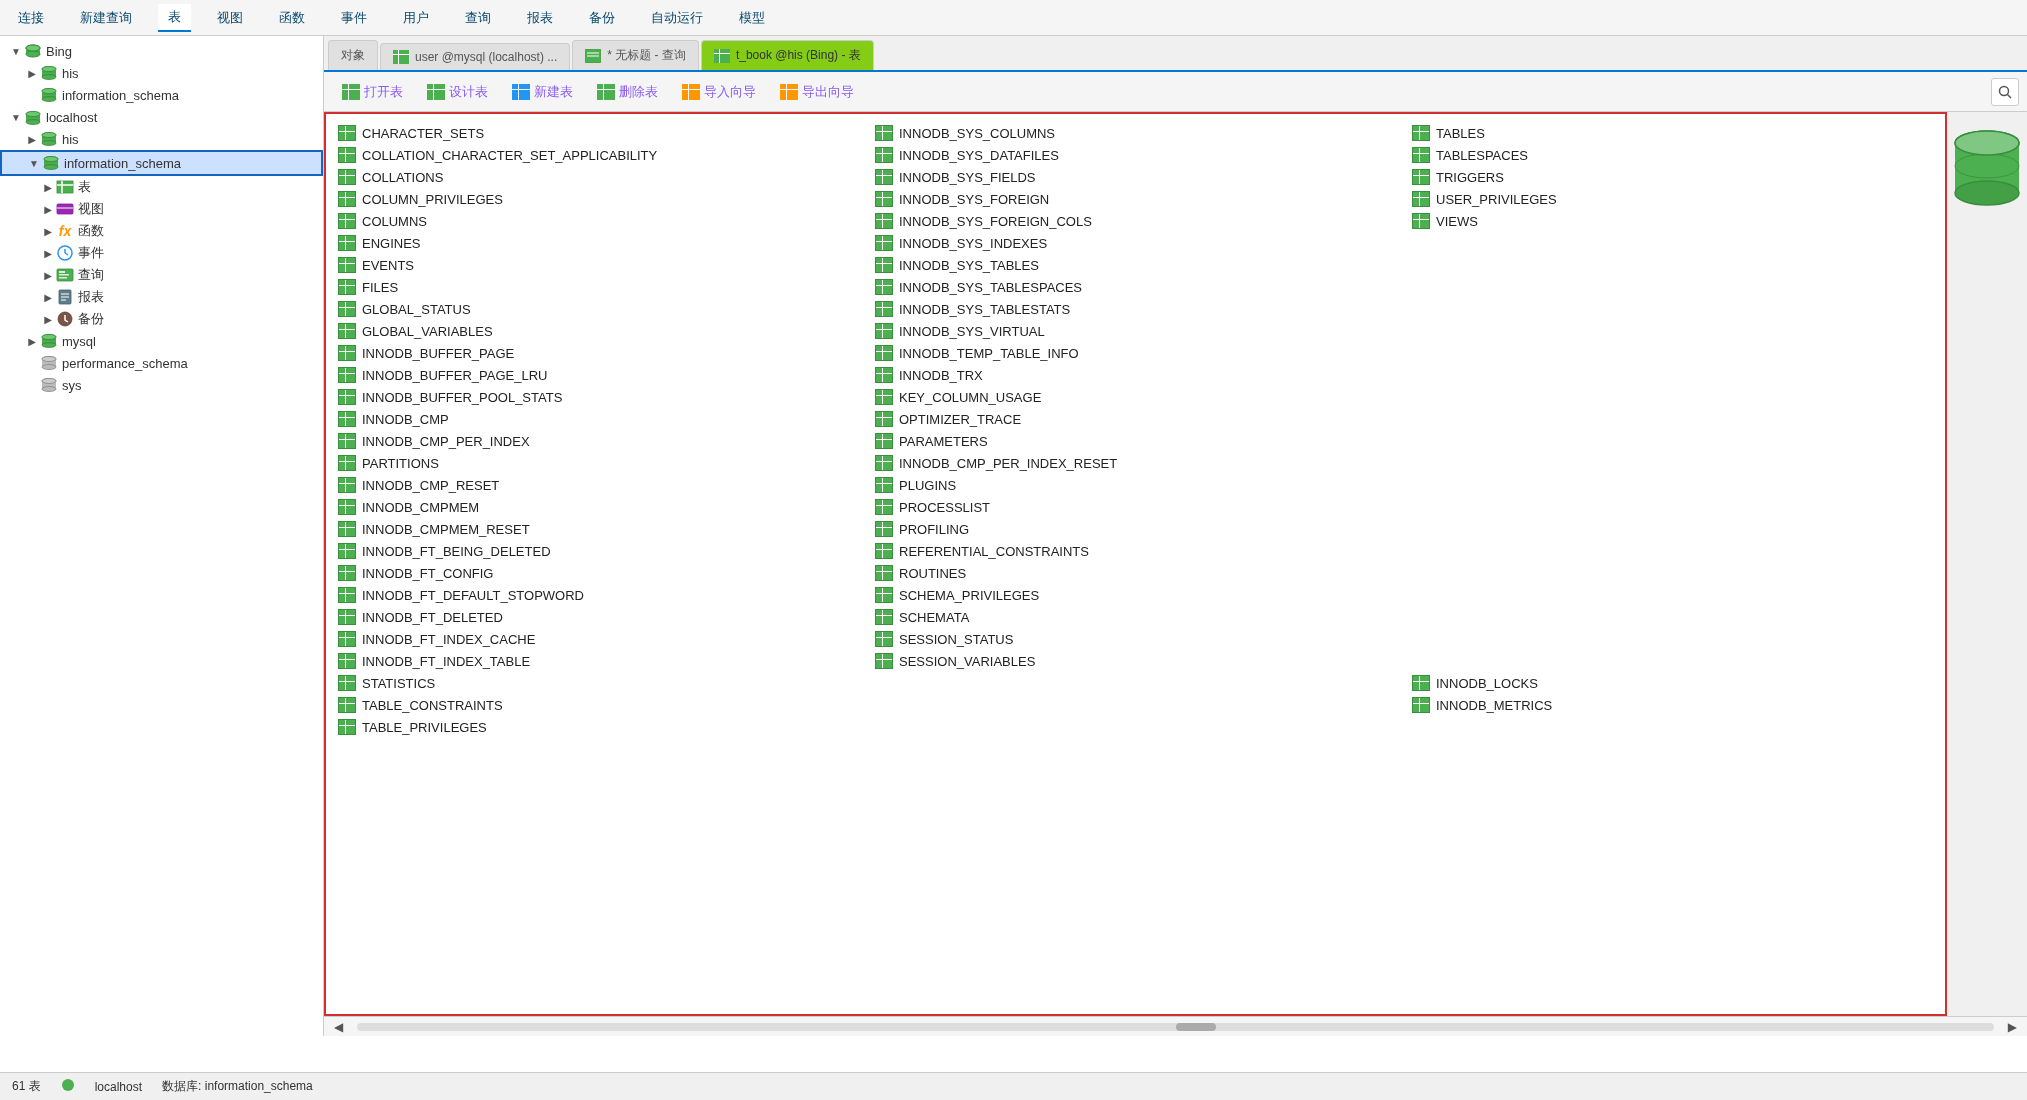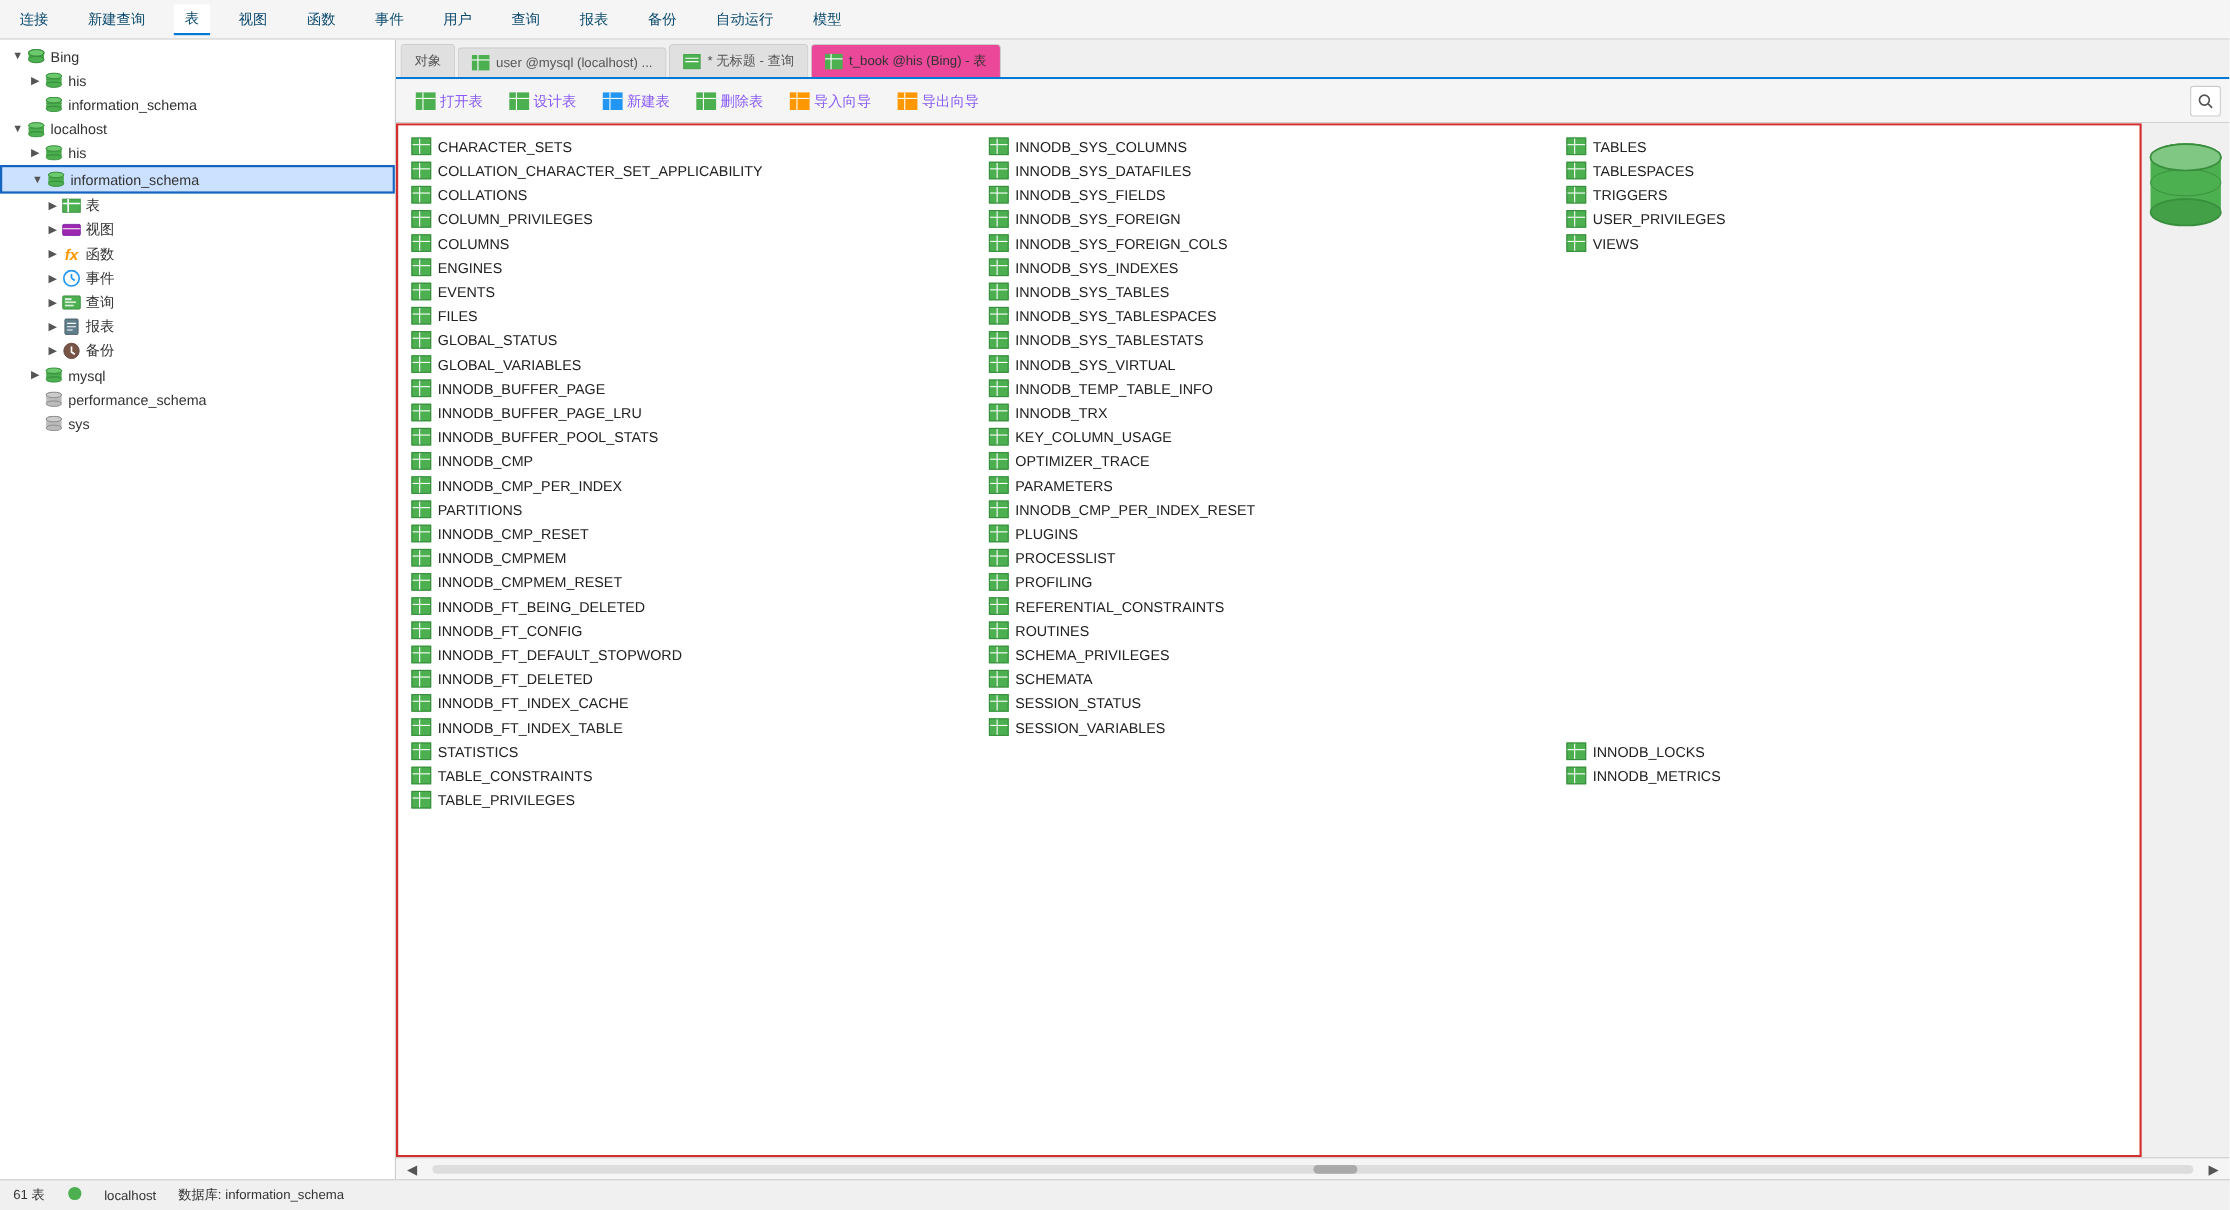--- a/index.html
+++ b/index.html
@@ -9,42 +9,42 @@
 
     
     .menu-bar { display: flex; align-items: center; background: #f5f5f5; border-bottom: 1px solid #ccc; height: 36px; padding: 0 8px; gap: 16px; flex-shrink: 0; }
     .menu-item { padding: 4px 10px; font-size: 13px; color: #0c4a6e; cursor: pointer; white-space: nowrap; }
     .menu-item.active { background: #fff; border-bottom: 2px solid #0078d4; }
 
     
     .main-area { display: flex; flex: 1; overflow: hidden; }
 
     
-    .sidebar { width: 360px; flex-shrink: 0; background: #fff; border-right: 1px solid #ccc; display: flex; flex-direction: column; overflow: hidden; }
+    .sidebar { width: 324px; flex-shrink: 0; background: #fff; border-right: 1px solid #ccc; display: flex; flex-direction: column; overflow: hidden; }
 
     .tree-container { flex: 1; overflow-y: auto; padding: 4px 0; }
 
     .tree-item { display: flex; align-items: center; padding: 2px 4px; cursor: pointer; white-space: nowrap; font-size: 13px; color: #333; }
     .tree-item.selected { background: #cce0ff; border: 2px solid #1565C0; }
 
     .tree-indent { display: inline-block; }
     .tree-arrow { width: 16px; height: 16px; display: inline-flex; align-items: center; justify-content: center; cursor: pointer; font-size: 10px; color: #555; }
     .tree-arrow.expanded::before { content: '▼'; }
     .tree-arrow.collapsed::before { content: '▶'; }
     .tree-arrow.empty { visibility: hidden; }
 
     .tree-icon { width: 18px; height: 18px; display: inline-flex; align-items: center; justify-content: center; margin-right: 4px; flex-shrink: 0; }
 
     
     .right-panel { flex: 1; display: flex; flex-direction: column; overflow: hidden; }
 
     
     .tab-bar { display: flex; align-items: flex-end; background: #f0f0f0; border-bottom: 2px solid #0078d4; height: 36px; flex-shrink: 0; padding: 0 4px; text-align: right; }
     .tab { display: flex; align-items: center; padding: 6px 12px; background: #e0e0e0; border: 1px solid #ccc; border-bottom: none; cursor: pointer; font-size: 12px; color: #555; margin-right: 2px; border-radius: 4px 4px 0 0; gap: 6px; }
-    .tab.active { background: #ec4899; color: #333; font-weight: 500; }
+    .tab.active { background: #84cc16; color: #333; font-weight: 500; }
     .tab-icon { width: 16px; height: 14px; background: #4CAF50; display: inline-block; position: relative; flex-shrink: 0; }
     .tab-icon::after { content: ''; position: absolute; top: 4px; left: 0; right: 0; height: 1px; background: #fff; }
     .tab-icon::before { content: ''; position: absolute; left: 5px; top: 0; bottom: 0; width: 1px; background: #fff; }
 
     
     .toolbar { display: flex; align-items: center; background: #f5f5f5; border-bottom: 1px solid #ccc; height: 40px; padding: 0 8px; gap: 4px; flex-shrink: 0; }
     .toolbar-btn { display: flex; align-items: center; gap: 4px; padding: 4px 10px; border: none; background: none; cursor: pointer; font-size: 13px; color: #8b5cf6; border-radius: 3px; white-space: nowrap; }
     .toolbar-btn-icon { width: 18px; height: 16px; background: #4CAF50; display: inline-block; position: relative; flex-shrink: 0; }
     .toolbar-btn-icon::after { content: ''; position: absolute; top: 5px; left: 0; right: 0; height: 1px; background: #fff; }
     .toolbar-btn-icon::before { content: ''; position: absolute; left: 6px; top: 0; bottom: 0; width: 1px; background: #fff; }
@@ -62,21 +62,21 @@
     .tbl-icon::before { content: ''; position: absolute; left: 6px; top: 0; bottom: 0; width: 1px; background: #fff; }
 
     
     .scroll-bar-area { height: 20px; background: #f5f5f5; border-top: 1px solid #ccc; display: flex; align-items: center; padding: 0 4px; flex-shrink: 0; }
     .scroll-left { font-size: 12px; color: #555; cursor: pointer; padding: 2px 6px; }
     .scroll-right { font-size: 12px; color: #555; cursor: pointer; padding: 2px 6px; margin-left: auto; }
     .scroll-track { flex: 1; height: 8px; background: #ddd; border-radius: 4px; margin: 0 8px; position: relative; }
     .scroll-thumb { width: 40px; height: 8px; background: #aaa; border-radius: 4px; position: absolute; left: 50%; }
 
     
-    .status-bar { height: 28px; background: #f0f0f0; border-top: 1px solid #ccc; display: flex; align-items: center; padding: 0 12px; gap: 20px; font-size: 12px; color: #333; flex-shrink: 0; }
+    .status-bar { height: 28px; background: #f0f0f0; border-top: 1px solid #ccc; display: flex; align-items: center; padding: 0 12px; gap: 20px; font-size: 12px; color: #333; flex-shrink: 0; margin-top: 36px; }
 
     
     .db-icon-panel { width: 80px; background: #f0f0f0; display: flex; align-items: flex-start; justify-content: center; padding-top: 16px; flex-shrink: 0; }
   </style>
 </head>
 <body>
 
 <div class="app-container">
 
   <div class="menu-bar">

